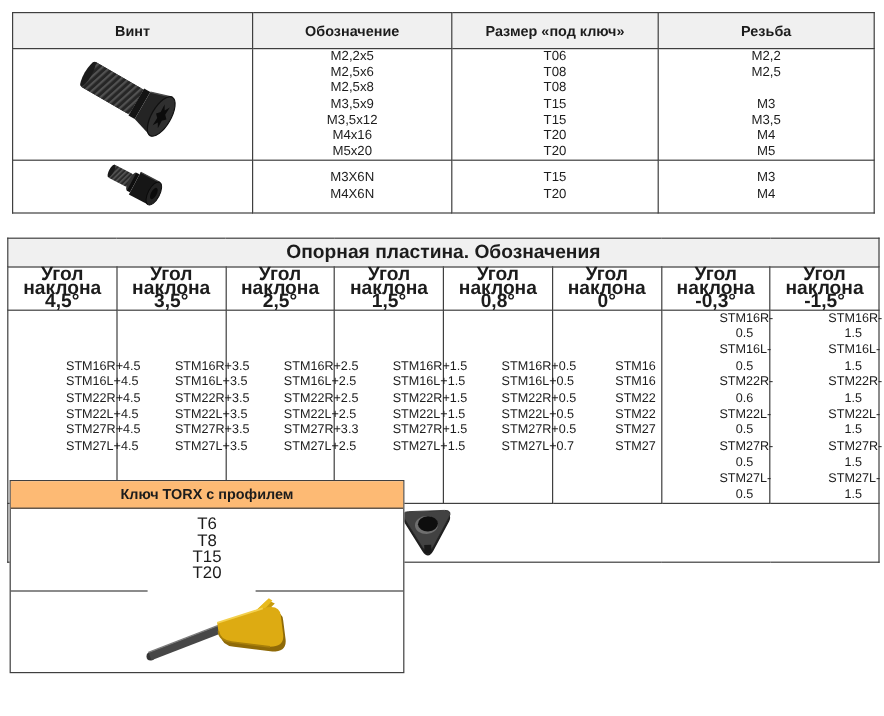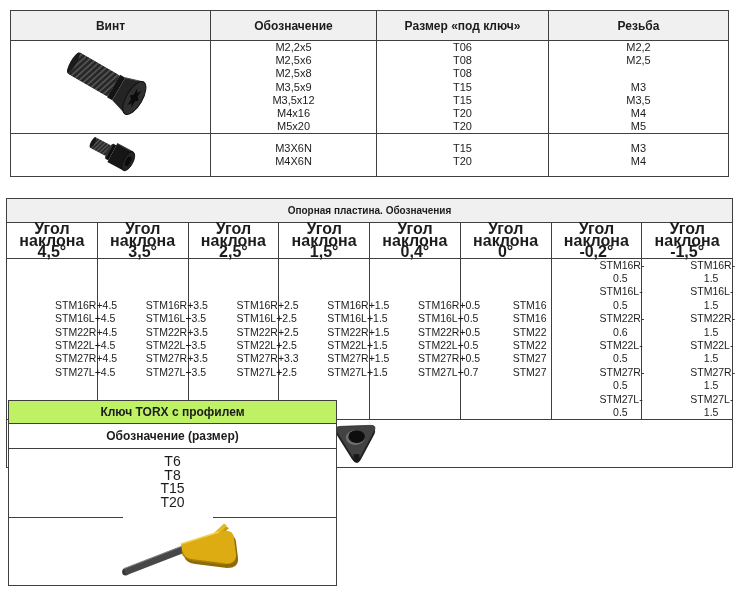--- a/index.html
+++ b/index.html
@@ -13,30 +13,30 @@
   .lines { white-space:pre-line; }
 
   
   .t1 { left:10px; top:10px; width:718px; font-size:11px; }
   .t1 th { height:29px; background:#f0f0f0; font-size:12px; font-weight:bold; }
   .t1 .r1 td { height:92px; line-height:13.2px; }
   .t1 .r2 td { height:39px; line-height:13.2px; }
 
   
   .t2 { left:6px; top:198px; width:727px; font-size:10.5px; }
-  .t2 .title-cell { height:23px; background:#f0f0f0; font-weight:bold; font-size:10px; }
+  .t2 .title-cell { height:23px; background:#f0f0f0; font-weight:bold; font-size:16px; }
   .t2 .hdr td { height:27px; font-weight:bold; font-size:16px; line-height:11.5px; }
   .t2 .cells td { height:82px; line-height:13.4px;padding-left:48px; }
   .t2 .imgrow td { height:46px; }
   .t2 .imgrow svg { transform:translateX(-14px); }
 
   
   .t3 { position:absolute; left:8px; top:400px; width:329px; border:1px solid #3f3f3f;
         background:#fff; box-sizing:border-box; }
-  .t3-title { height:22px; line-height:22px; background:#bef264; border-bottom:1px solid #3f3f3f;
+  .t3-title { height:22px; line-height:22px; background:#fdba74; border-bottom:1px solid #3f3f3f;
               font-weight:bold; font-size:12px; text-align:center; }
   .t3-sub { height:24px; line-height:24px; border-bottom:1px solid #3f3f3f;
             font-weight:bold; font-size:12px; text-align:center; }
   .t3-sizes { height:68px; padding-top:6px; box-sizing:border-box; font-size:14px;
               line-height:13.5px; text-align:center; }
   .t3-sep { display:flex; height:0; }
   .t3-sep .seg { height:0; border-top:1px solid #3f3f3f; }
   .t3-sep .seg-left { width:114px; }
   .t3-sep .seg-gap { width:90px; border-top:none; }
   .t3-sep .seg-right { flex:1; }
@@ -158,29 +158,29 @@
       <td>
           <div>Угол наклона</div>
           <div>2,5°</div>
         </td>
       <td>
           <div>Угол наклона</div>
           <div>1,5°</div>
         </td>
       <td>
           <div>Угол наклона</div>
-          <div>0,4°</div>
+          <div>0,8°</div>
         </td>
       <td>
           <div>Угол наклона</div>
           <div>0°</div>
         </td>
       <td>
           <div>Угол наклона</div>
-          <div>-0,2°</div>
+          <div>-0,3°</div>
         </td>
       <td>
           <div>Угол наклона</div>
           <div>-1,5°</div>
         </td>
     </tr>
     <tr class="cells">
       <td class="lines">STM16R+4.5
 STM16L+4.5
 STM22R+4.5
@@ -241,21 +241,20 @@
             <ellipse cx="32" cy="20" rx="10" ry="7.6" fill="#0e0e0e"></ellipse>
           </g>
         </svg>
       </td>
     </tr>
   </tbody>
 </table>
 
 <div class="t3">
   <div class="t3-title">Ключ TORX с профилем</div>
-  <div class="t3-sub">Обозначение (размер)</div>
   <div class="t3-sizes lines">T6
 T8
 T15
 T20</div>
   <div class="t3-sep">
     <span class="seg seg-left"></span>
     <span class="seg seg-gap"></span>
     <span class="seg seg-right"></span>
   </div>
   <div class="t3-img">

